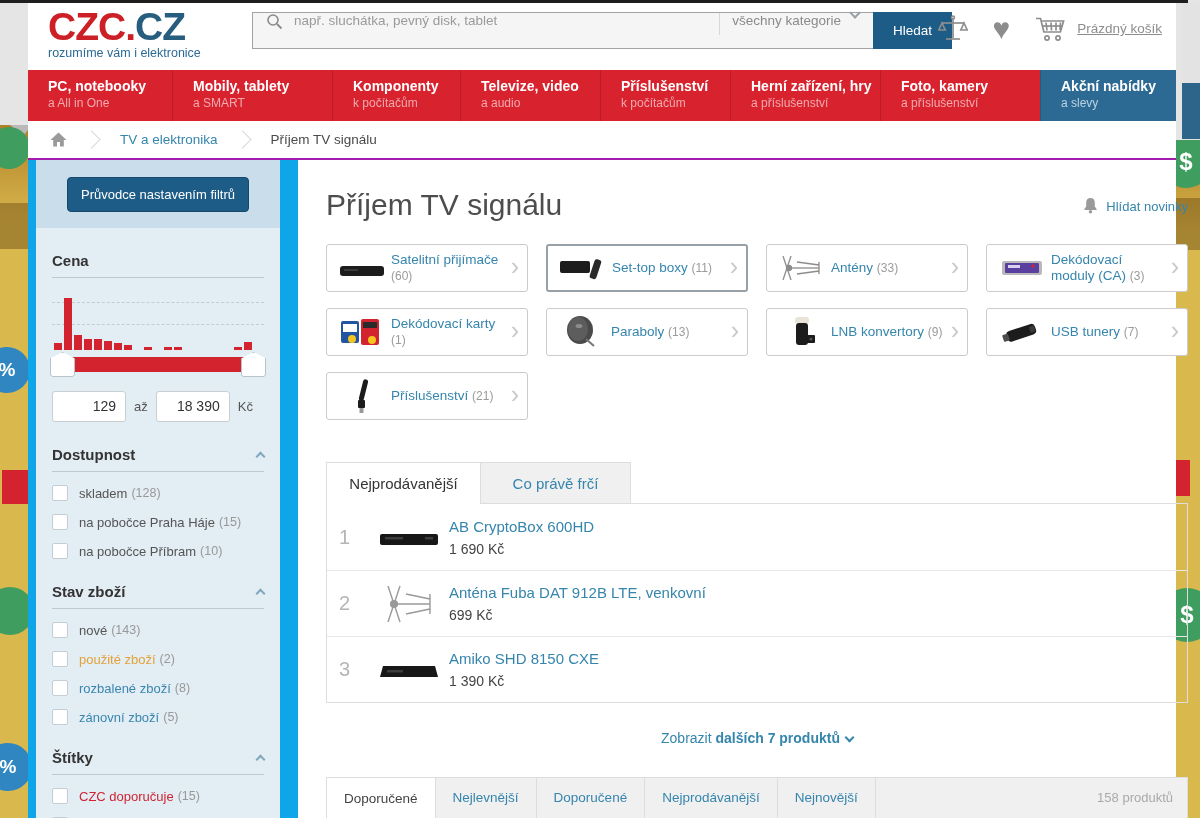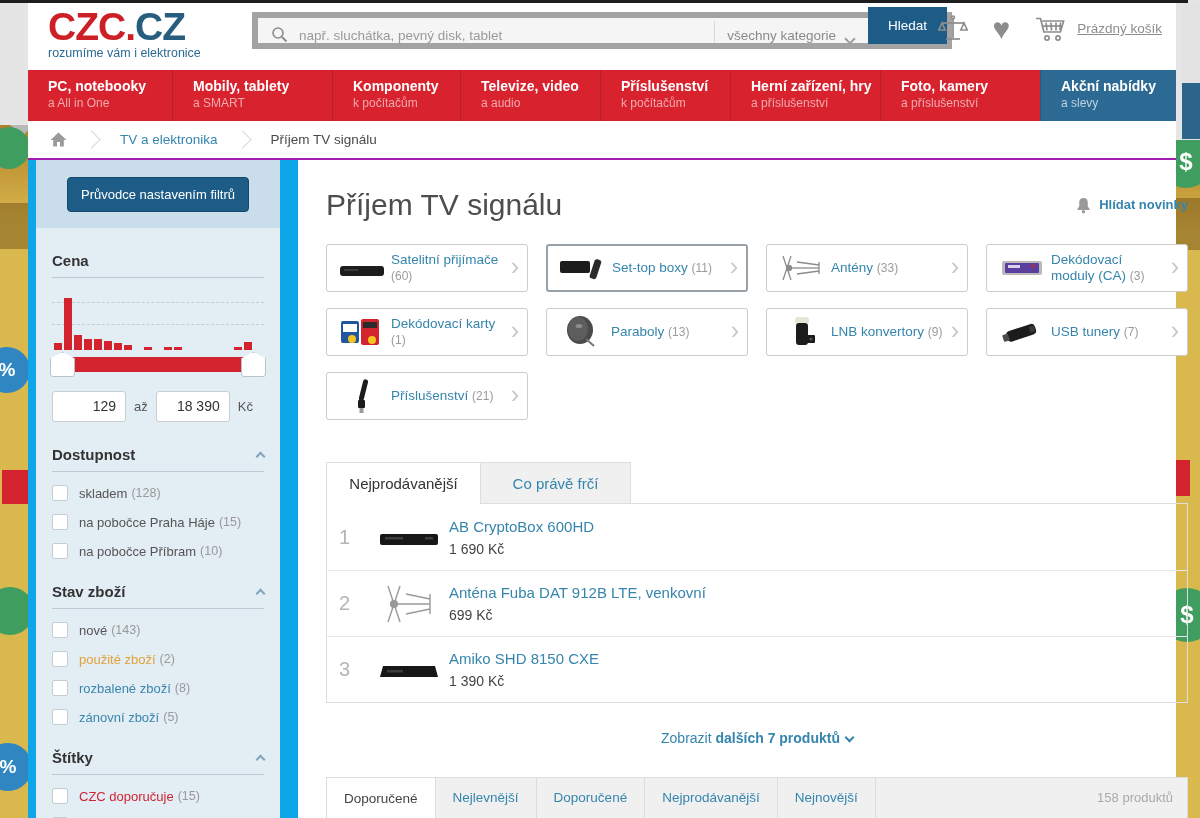--- a/index.html
+++ b/index.html
@@ -25,21 +25,21 @@
   
   .page { position:absolute; left:28px; top:3px; width:1148px; height:815px; background:#0ea5e9; }
 
   
   .hdr { position:absolute; top:0; left:0; width:100%; height:67px; background:#fff; }
   .logo { position:absolute; left:20px; top:4px; cursor:pointer; }
   .logo-line { font-size:39px; font-weight:bold; letter-spacing:-1px; line-height:40px; }
   .logo-red { color:#cc2026; } .logo-blue { color:#275d7e; }
   .tagline { color:#2a6a93; font-size:12.5px; margin-top:-1px; }
   .search { position:absolute; left:224px; top:9px; width:700px; height:37px; background:#f5f5f5;
-            border:6px solid #a3a3a3; display:flex; align-items:flex-end; }
+            border:1px solid #a3a3a3; display:flex; align-items:flex-start; }
   .search .ph { flex:1; color:#9a9a9a; font-size:13.5px; }
   .search .vdiv { width:1px; height:22px; background:#d8d8d8; margin-right:12px; }
   .search .cat { color:#8a8a8a; font-size:13.5px; margin-right:10px; }
   .chev-down { width:8px; height:8px; border-right:2px solid #9aa0a5; border-bottom:2px solid #9aa0a5;
                transform:rotate(45deg); margin:-4px 14px 0 0; }
   .btn-search { width:79px; height:37px; margin:-1px -1px -1px 0; background:#1d5c86; color:#fff;
                 border:none; font-size:13.5px; font-family:inherit; cursor:pointer; }
   .hdr-icons { position:absolute; right:14px; top:11px; display:flex; align-items:center; gap:24px; }
   .heart-glyph { font-size:30px; color:#8d8d8d; line-height:28px; }
   .cart-wrap { display:flex; align-items:center; gap:10px; }
@@ -88,21 +88,21 @@
   .price-lbl { color:#555; font-size:13px; }
   .chk-item { display:flex; align-items:center; margin-top:13px; cursor:pointer; }
   .chk-box { width:16px; height:16px; background:#fff; border:1px solid #c4cdd4; border-radius:2px; margin-right:11px; flex:none; }
   .chk-lbl { font-size:13px; color:#555; }
   .chk-cnt { font-size:12.5px; color:#999; margin-left:4px; }
 
   
   .main { position:absolute; left:270px; top:157px; right:0; bottom:0; background:#fff; padding-left:28px; }
   .title-row { margin-top:28px; width:862px; display:flex; justify-content:space-between; align-items:center; }
   .page-title { font-size:30px; font-weight:400; color:#4d4d4d; }
-  .watch { display:flex; align-items:flex-start; gap:8px; cursor:pointer;font-weight:bold; }
+  .watch { display:flex; align-items:flex-end; gap:8px; cursor:pointer; }
   .watch span { color:#3585ad; font-size:13px; }
 
   .cards { margin-top:22px; width:862px; display:grid; grid-template-columns:repeat(4,202px); gap:16px 18px; }
   .card { height:48px; border:1px solid #ccc; border-radius:3px; background:#fff; display:flex;
           align-items:center; padding:0 4px 0 6px; cursor:pointer; }
   .card.hl { border:2px solid #98a1a8; }
   .card-img { width:58px; flex:none; display:flex; justify-content:center; align-items:center; }
   .card-txt { flex:1; font-size:13.5px; color:#3585ad; line-height:1.18; padding-right:2px; }
   .card-cnt { color:#9b9b9b; font-size:12px; }
   .card-chev { color:#c9c9c9; font-size:25px; line-height:20px; padding:0 4px 4px 0; flex:none; }

